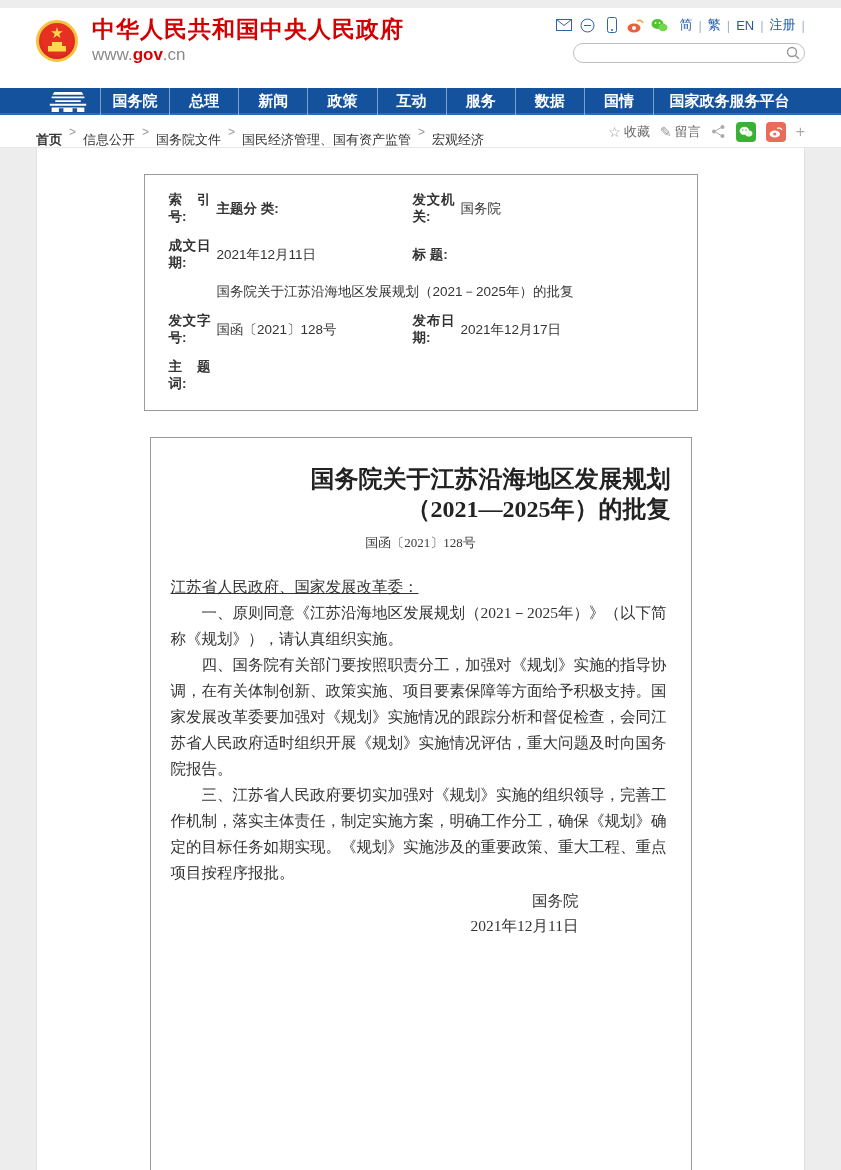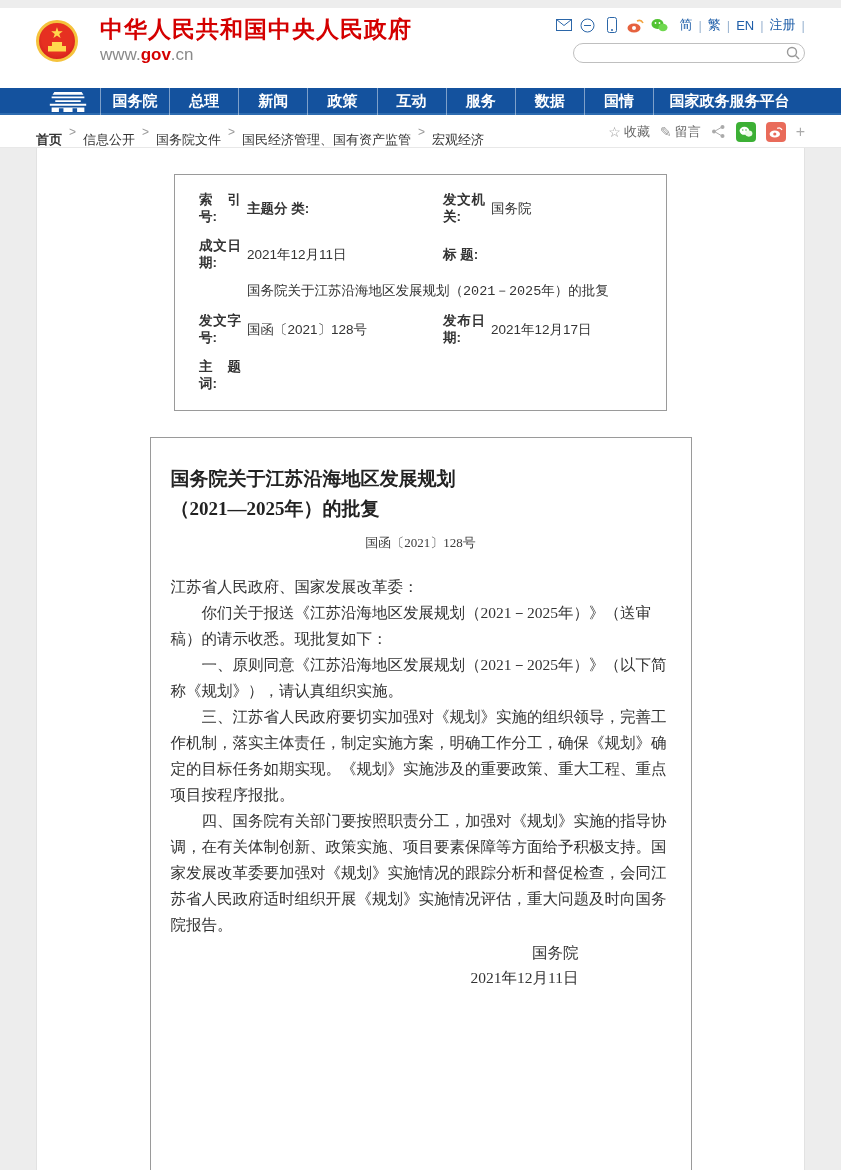--- a/index.html
+++ b/index.html
@@ -17,21 +17,21 @@
   .header-inner { width:769px; margin:0 auto; height:100%; position:relative; }
   .logo-wrap { position:absolute; left:0; top:8px; display:flex; align-items:center; cursor:pointer; }
   .emblem {
     width:42px; height:42px; border-radius:50%;
     background:radial-gradient(circle at 50% 42%, #e63021 0 55%, #c3131a 100%);
     border:3px solid #f5c33d; position:relative; flex:0 0 auto;
   }
   .emblem .star { position:absolute; left:0; right:0; top:2px; text-align:center; color:#ffd94d; font-size:15px; line-height:15px; }
   .emblem .gate-mini { position:absolute; left:9px; right:9px; bottom:7px; height:10px; background:#ffd94d;
     clip-path:polygon(0 100%,100% 100%,100% 45%,78% 45%,78% 0,22% 0,22% 45%,0 45%); }
-  .site-text { margin-left:22px; }
+  .site-text { margin-left:14px; }
   .site-title { color:#d40000; font-weight:bold; font-size:23px; letter-spacing:1px; line-height:26px; }
   .site-url { font-size:17px; color:#8a8a8a; margin-top:3px; }
   .site-url .gov { color:#d40000; font-weight:bold; }
 
   .header-right { position:absolute; right:0; top:6px; text-align:right; }
   .icon-links { display:flex; align-items:center; justify-content:flex-end; gap:7px; height:22px; }
   .hicon { display:inline-flex; width:17px; height:17px; align-items:center; justify-content:center; cursor:pointer; }
   .lang-links { display:inline-flex; align-items:center; gap:6px; font-size:13px; color:#1d5da8; margin-left:4px; }
   .lang-links .lang { cursor:pointer; color:#1d5da8; }
   .lang-links .lsep { color:#9db6d2; }
@@ -70,42 +70,42 @@
 
   
   .container {
     width:769px; margin:0 auto; background:#fff; min-height:997px;
     border-left:1px solid #e2e2e2; border-right:1px solid #e2e2e2;
     padding-top:26px;
   }
 
   
   .meta-box {
-    width:493px; margin:0 auto; border:1px solid #9a9a9a; background:#fff;
+    width:554px; margin:0 auto; border:1px solid #9a9a9a; background:#fff;
     padding:10px 22px 12px 24px;
     display:grid; grid-template-columns:48px 196px 48px 1fr;
     font-size:13.5px; line-height:17px;
   }
   .meta-cell { padding:6px 6px 6px 0; display:flex; align-items:center; }
   .meta-label { font-weight:bold; color:#333; text-align:justify; }
   .meta-label span { width:100%; }
   .meta-value { color:#333; }
-  .span3 { grid-column:2 / 5;font-family:Liberation Mono, monospace; }
+  .span3 { grid-column:2 / 5; }
 
   
   .doc-box {
     width:542px; margin:26px auto 0; border:1px solid #9a9a9a; background:#fff;
     padding:26px 20px 16px; min-height:783px;
     font-family:"Liberation Serif","DejaVu Serif",serif;
   }
-  .doc-title { text-align:left; font-size:19px; font-weight:bold; color:#222; line-height:30px; }
+  .doc-title { text-align:right; font-size:24px; font-weight:bold; color:#222; line-height:30px; }
   .doc-number { text-align:center; font-size:13px; color:#3a3a3a; margin-top:10px; }
   .doc-body { margin-top:22px; font-size:15.5px; line-height:26px; color:#333; }
   .doc-body p { margin:0; text-indent:2em; }
-  .doc-body p.salutation { text-indent:0; }
+  .doc-body p.salutation { text-indent:0;text-decoration:underline; }
   .sign-block { text-align:right; padding-right:92px; font-size:15.5px; line-height:25px; color:#333; margin-top:2px; }
 </style>
 </head>
 <body>
 
 <div class="page">
 
   <div class="header-band">
     <div class="header-inner">
       <div class="logo-wrap">
@@ -288,24 +288,23 @@
 
     <div class="doc-box">
       <div class="doc-title">
         <div>国务院关于江苏沿海地区发展规划</div>
         <div>（2021—2025年）的批复</div>
       </div>
       <div class="doc-number">国函〔2021〕128号</div>
 
       <div class="doc-body">
         <p class="salutation">江苏省人民政府、国家发展改革委：</p>
-        <p>你们关于报送《江苏沿海地区发展规划（2021－2025年）》（送审稿）的请示收悉。现批复如下：</p>
         <p>一、原则同意《江苏沿海地区发展规划（2021－2025年）》（以下简称《规划》），请认真组织实施。</p>
+        <p>四、国务院有关部门要按照职责分工，加强对《规划》实施的指导协调，在有关体制创新、政策实施、项目要素保障等方面给予积极支持。国家发展改革委要加强对《规划》实施情况的跟踪分析和督促检查，会同江苏省人民政府适时组织开展《规划》实施情况评估，重大问题及时向国务院报告。</p>
         <p>三、江苏省人民政府要切实加强对《规划》实施的组织领导，完善工作机制，落实主体责任，制定实施方案，明确工作分工，确保《规划》确定的目标任务如期实现。《规划》实施涉及的重要政策、重大工程、重点项目按程序报批。</p>
-        <p>四、国务院有关部门要按照职责分工，加强对《规划》实施的指导协调，在有关体制创新、政策实施、项目要素保障等方面给予积极支持。国家发展改革委要加强对《规划》实施情况的跟踪分析和督促检查，会同江苏省人民政府适时组织开展《规划》实施情况评估，重大问题及时向国务院报告。</p>
       </div>
 
       <div class="sign-block">
         <div>国务院</div>
         <div>2021年12月11日</div>
       </div>
 
     </div>
 
   </div>

